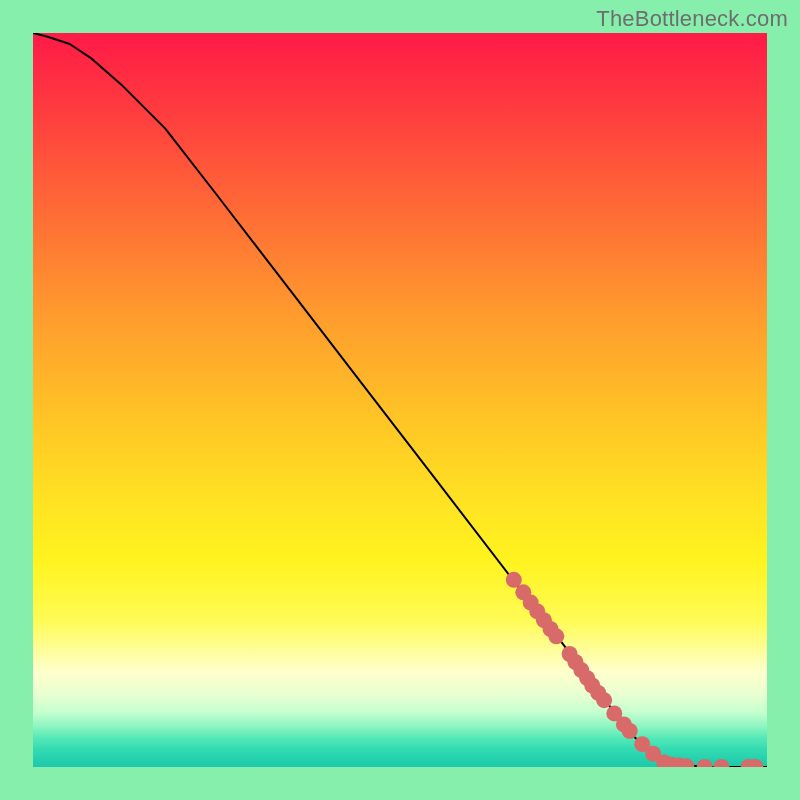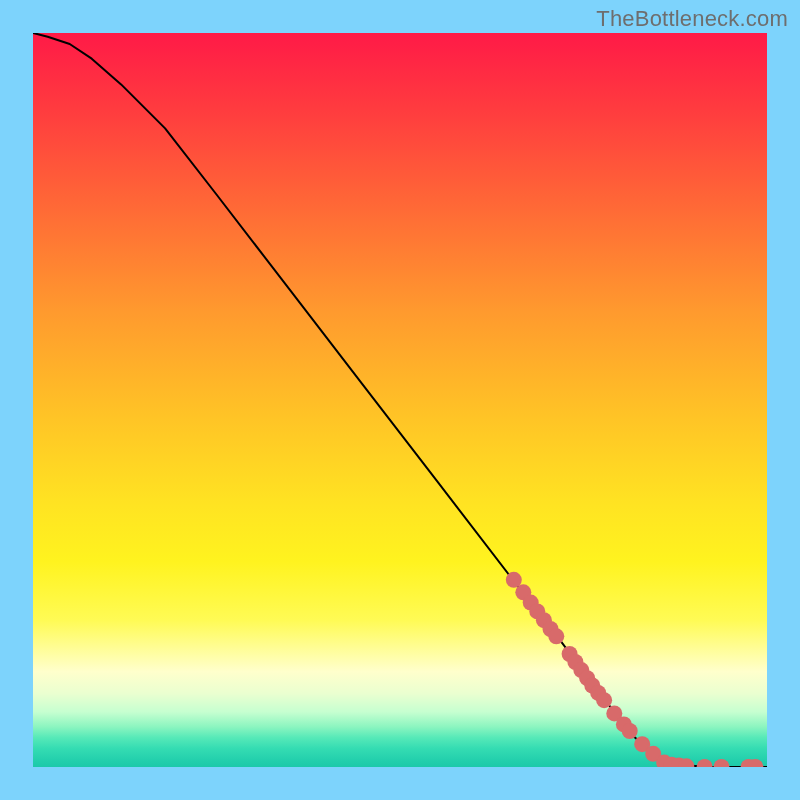--- a/index.html
+++ b/index.html
@@ -8,21 +8,21 @@
     width: 800px;
     height: 800px;
     background: #000;
     overflow: hidden;
     font-family: Arial, Helvetica, sans-serif;
   }
   .stage {
     position: relative;
     width: 800px;
     height: 800px;
-    background: #7dd3fc;
+    background: #86efac;
   }
   .plot {
     position: absolute;
     left: 33px;
     top: 33px;
     width: 734px;
     height: 734px;
     overflow: hidden;
   }
   .gradient {

